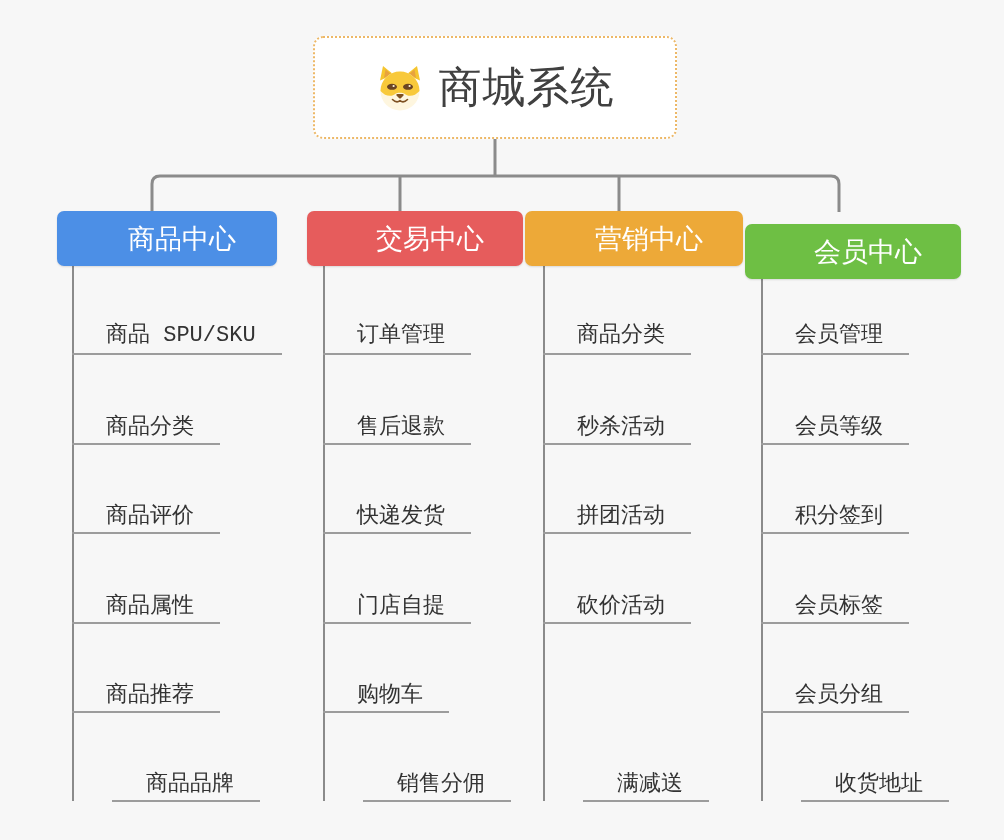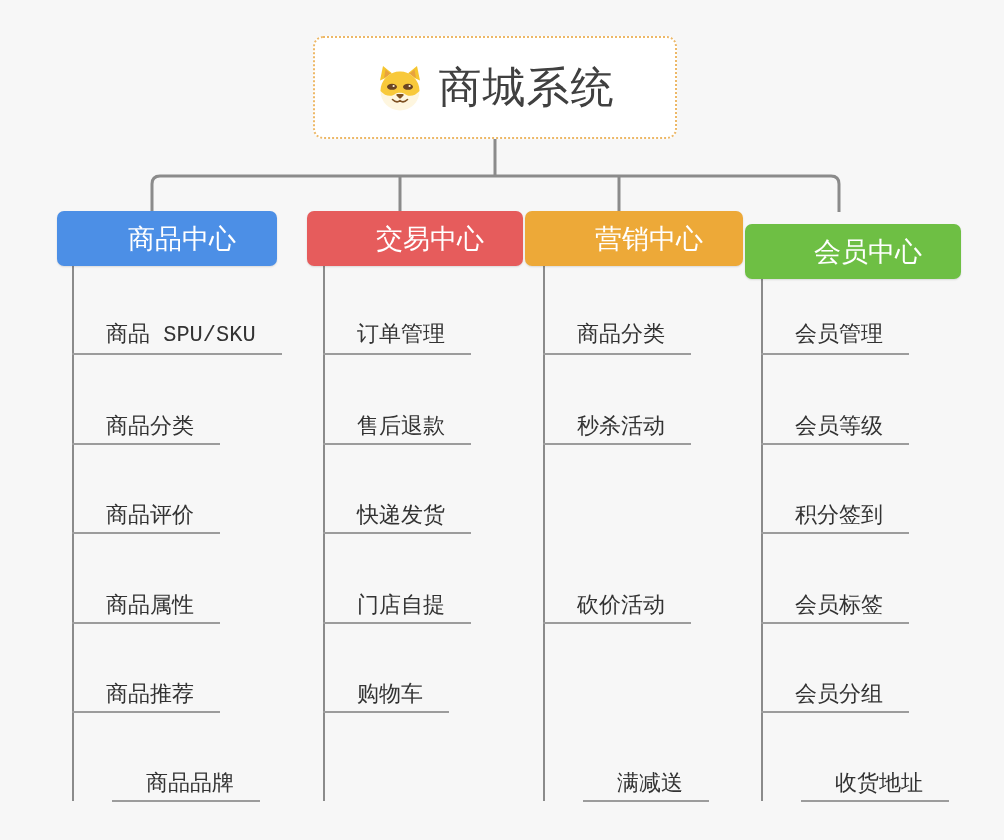--- a/index.html
+++ b/index.html
@@ -152,27 +152,33 @@
     </div>
   <div class="leaf c1 r2">
       <span>快递发货</span>
     </div>
   <div class="leaf c1 r3">
       <span>门店自提</span>
     </div>
   <div class="leaf c1 r4">
       <span>购物车</span>
     </div>
+  <div class="leaf c1 r5">
+      <span>销售分佣</span>
+    </div>
 
   <div class="leaf c2 r0">
       <span>商品分类</span>
     </div>
   <div class="leaf c2 r1">
       <span>秒杀活动</span>
     </div>
+  <div class="leaf c2 r2">
+      <span>拼团活动</span>
+    </div>
   <div class="leaf c2 r3">
       <span>砍价活动</span>
     </div>
   <div class="leaf c2 r5">
       <span>满减送</span>
     </div>
 
   <div class="leaf c3 r0">
       <span>会员管理</span>
     </div>

